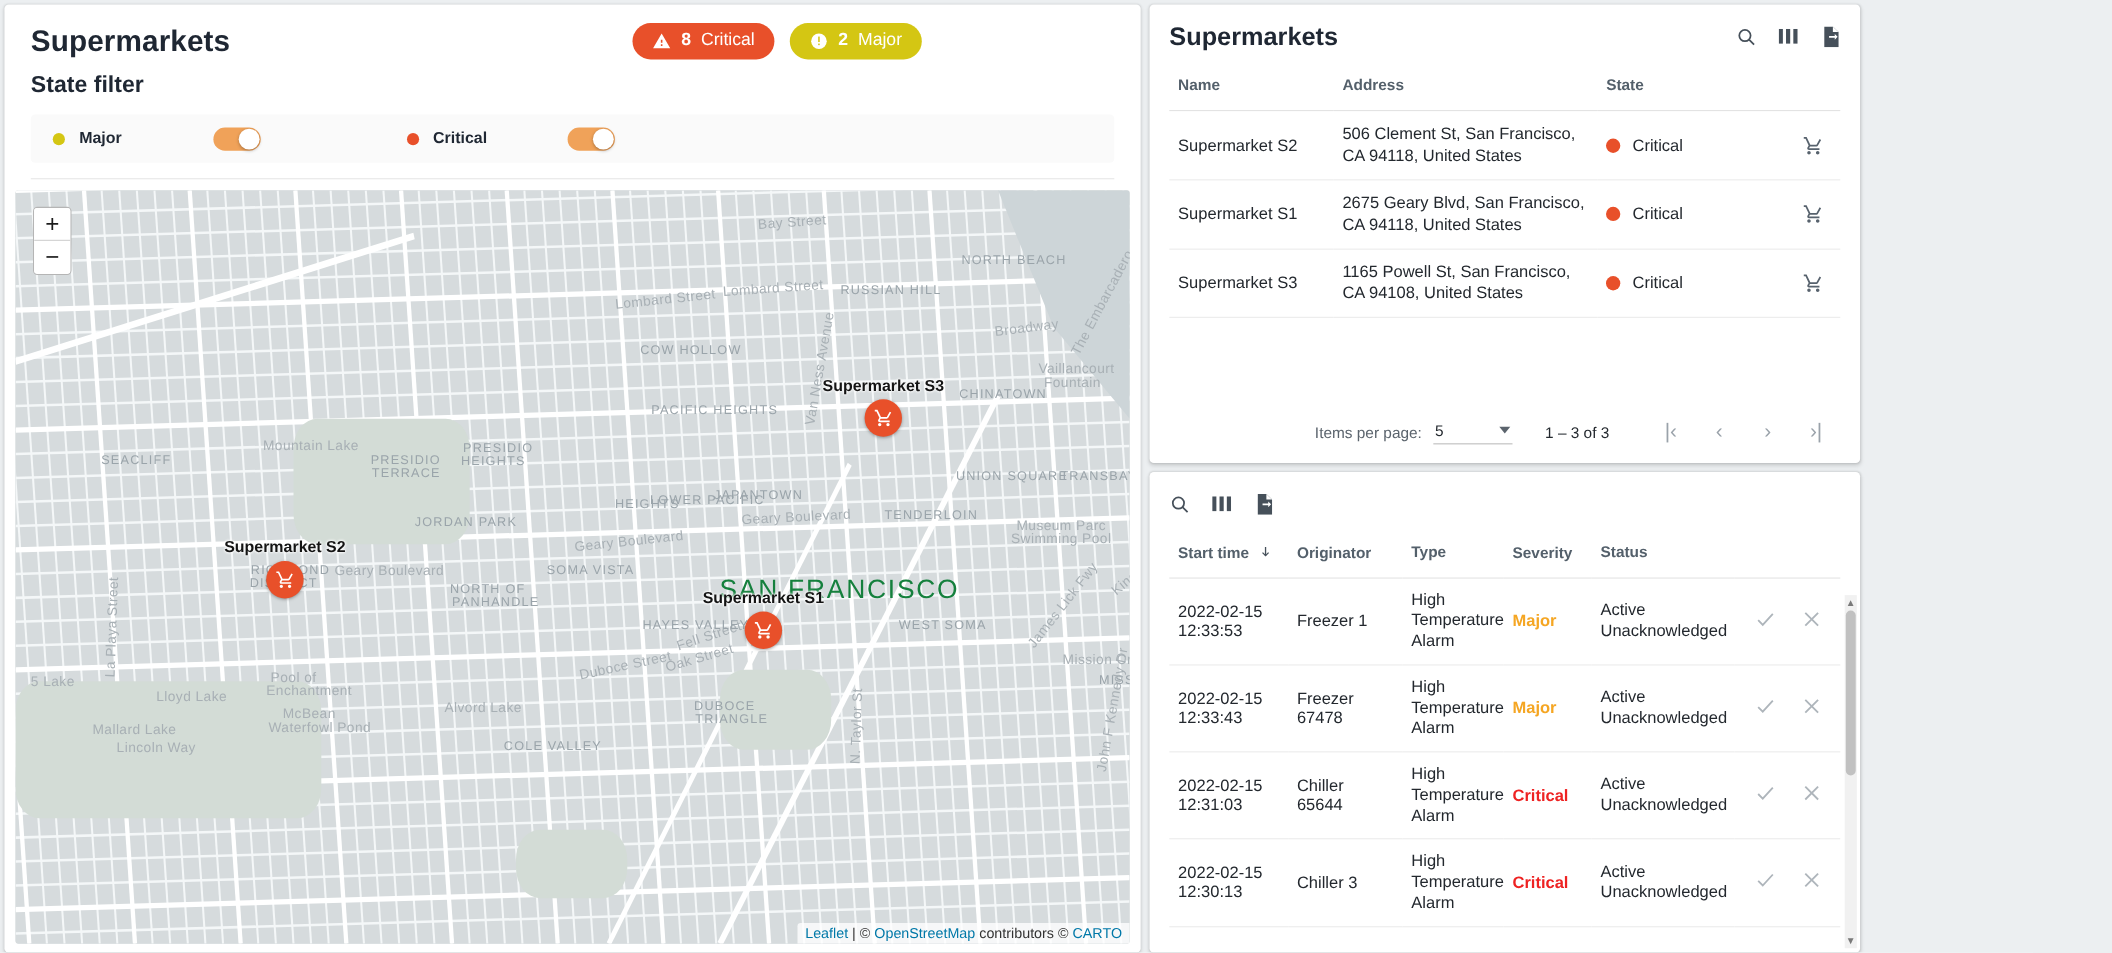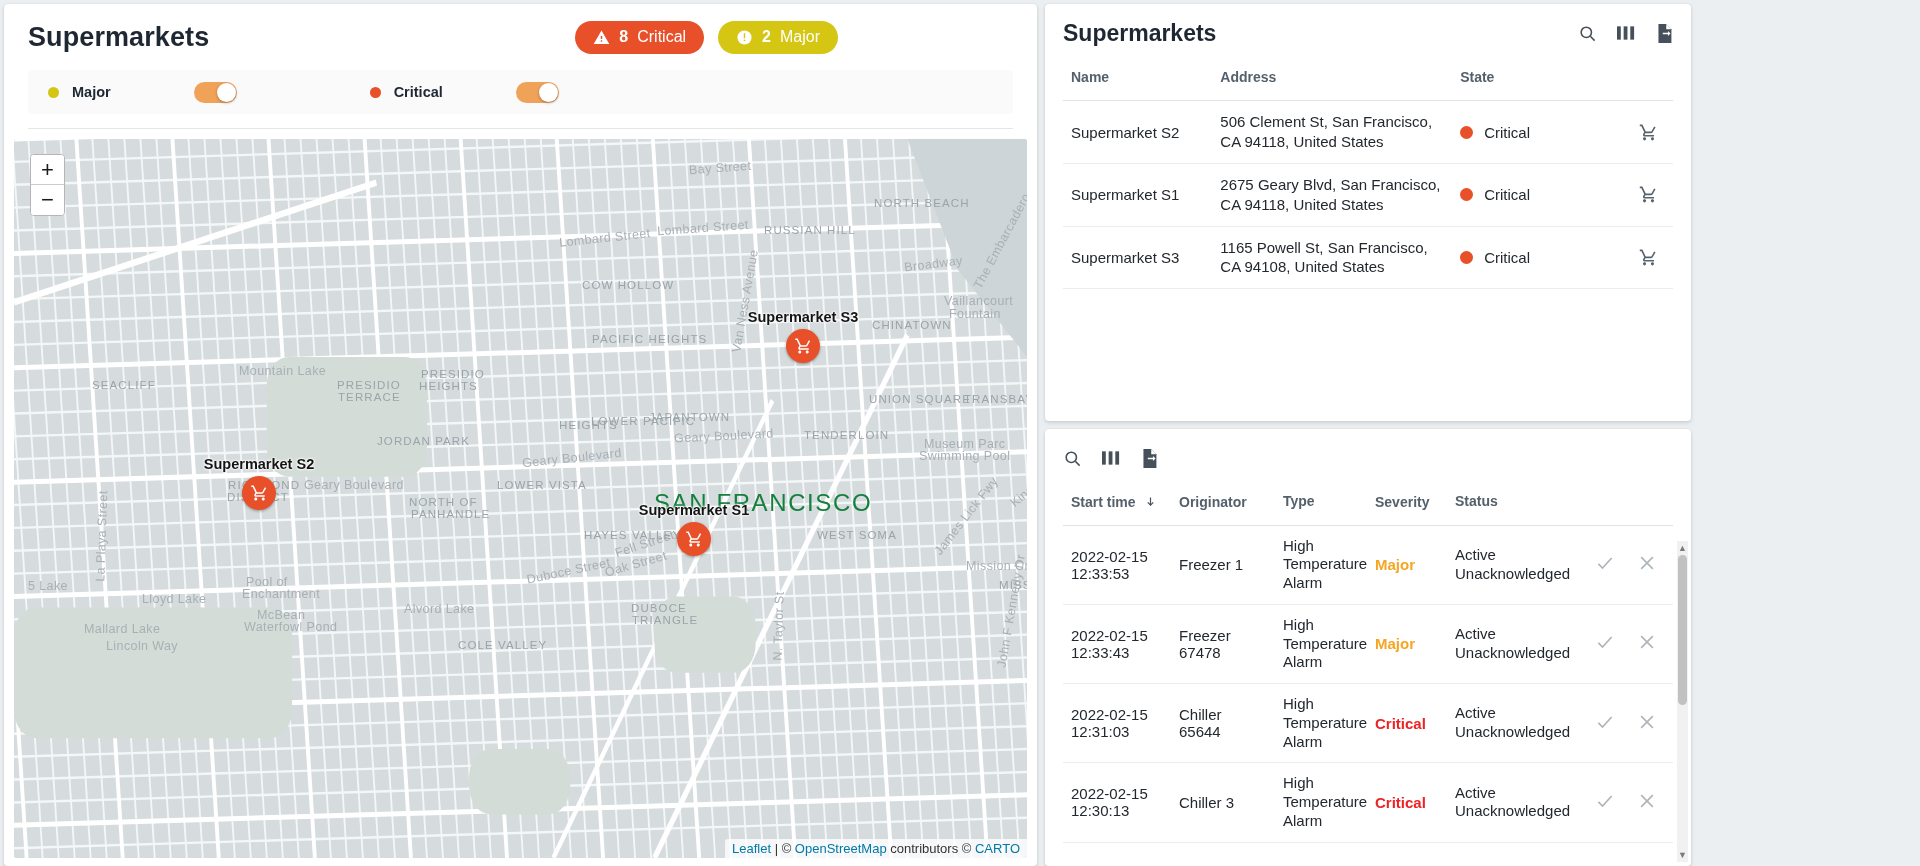--- a/index.html
+++ b/index.html
@@ -191,20 +191,21 @@
                 <rect x="11" y="6" width="2" height="7" fill="#d4c613"></rect>
                 <rect x="11" y="15" width="2" height="2" fill="#d4c613"></rect>
               </svg>
           </span>
           <span class="num">2</span>
           <span>Major</span>
         </div>
       </div>
     </div>
 
+    <div class="state-filter-label">State filter</div>
 
     <div class="filter-bar">
       <div class="filter-item">
         <span class="dot" id="dot-major" style="background: rgb(212, 198, 19);"></span>
         <span class="filter-label">Major</span>
         <span class="toggle">
             <span class="knob"></span>
           </span>
       </div>
       <div class="filter-item">
@@ -414,21 +415,21 @@
           <div class="pl" style="left: 78px; top: 240px;">SEACLIFF</div>
           <div class="pl" style="left: 535px; top: 276px; margin-left: 42px;">LOWER PACIFIC</div>
           <div class="pl" style="left: 545px; top: 280px;">HEIGHTS</div>
           <div class="pl" style="left: 635px; top: 272px;">JAPANTOWN</div>
           <div class="pl st" style="left: 660px; top: 290px; transform: rotate(-3deg);">Geary Boulevard</div>
           <div class="pl" style="left: 790px; top: 290px;">TENDERLOIN</div>
           <div class="pl st" style="left: 910px; top: 298px;">Museum Parc</div>
           <div class="pl st" style="left: 905px; top: 310px;">Swimming Pool</div>
           <div class="pl" style="left: 363px; top: 296px;">JORDAN PARK</div>
           <div class="pl st" style="left: 508px; top: 312px; transform: rotate(-6deg);">Geary Boulevard</div>
-          <div class="pl" style="left: 483px; top: 340px;">LOWER VISTA</div>
+          <div class="pl" style="left: 483px; top: 340px;">SOMA VISTA</div>
           <div class="pl" style="left: 214px; top: 340px;">RICHMOND</div>
           <div class="pl" style="left: 213px; top: 352px;">DISTRICT</div>
           <div class="pl st" style="left: 290px; top: 339px;">Geary Boulevard</div>
           <div class="pl" style="left: 395px; top: 357px;">NORTH OF</div>
           <div class="pl" style="left: 397px; top: 369px;">PANHANDLE</div>
           <div class="pl st" style="left: 42px; top: 390px; transform: rotate(-88deg);">La Playa Street</div>
           <div class="pl st" style="left: 600px; top: 398px; transform: rotate(-18deg);">Fell Street</div>
           <div class="pl st" style="left: 590px; top: 418px; transform: rotate(-16deg);">Oak Street</div>
           <div class="pl" style="left: 570px; top: 390px;">HAYES VALLEY</div>
           <div class="pl" style="left: 803px; top: 390px;">WEST SOMA</div>
@@ -547,20 +548,32 @@
                     <svg width="21" height="19" viewBox="0 0 24 24" fill="currentColor">
                       <path d="M7 18c-1.1 0-2 .9-2 2s.9 2 2 2 2-.9 2-2-.9-2-2-2zm10 0c-1.1 0-2 .9-2 2s.9 2 2 2 2-.9 2-2-.9-2-2-2zM7.2 14.6l.03-.12.9-1.63h7.45c.75 0 1.41-.41 1.75-1.03l3.58-6.49-1.74-.96-3.59 6.49H8.53L4.27 2H1v2h2l3.6 7.59-1.35 2.44c-.16.28-.25.61-.25.97 0 1.1.9 2 2 2h12v-2H7.42c-.13 0-.22-.11-.22-.23z"></path>
                     </svg>
                   </span>
                 </td>
               </tr>
             </tbody>
         </table>
       </div>
 
+      <div class="paginator">
+        <span class="ipp-label">Items per page:</span>
+        <span class="ipp-select">
+          <span>5</span>
+          <span class="caret"></span>
+        </span>
+        <span class="range">1 – 3 of 3</span>
+        <span class="pg-btn">|‹</span>
+        <span class="pg-btn">‹</span>
+        <span class="pg-btn">›</span>
+        <span class="pg-btn">›|</span>
+      </div>
     </div>
 
     <div class="card card-lg">
       <div class="card-head">
         <div class="head-icons">
           <span class="icon-btn">
             <svg width="19" height="19" viewBox="0 0 24 24" fill="none" stroke="currentColor" stroke-width="2">
                 <circle cx="10.5" cy="10.5" r="6.5"></circle>
                 <line x1="15.5" y1="15.5" x2="21" y2="21"></line>
               </svg>

